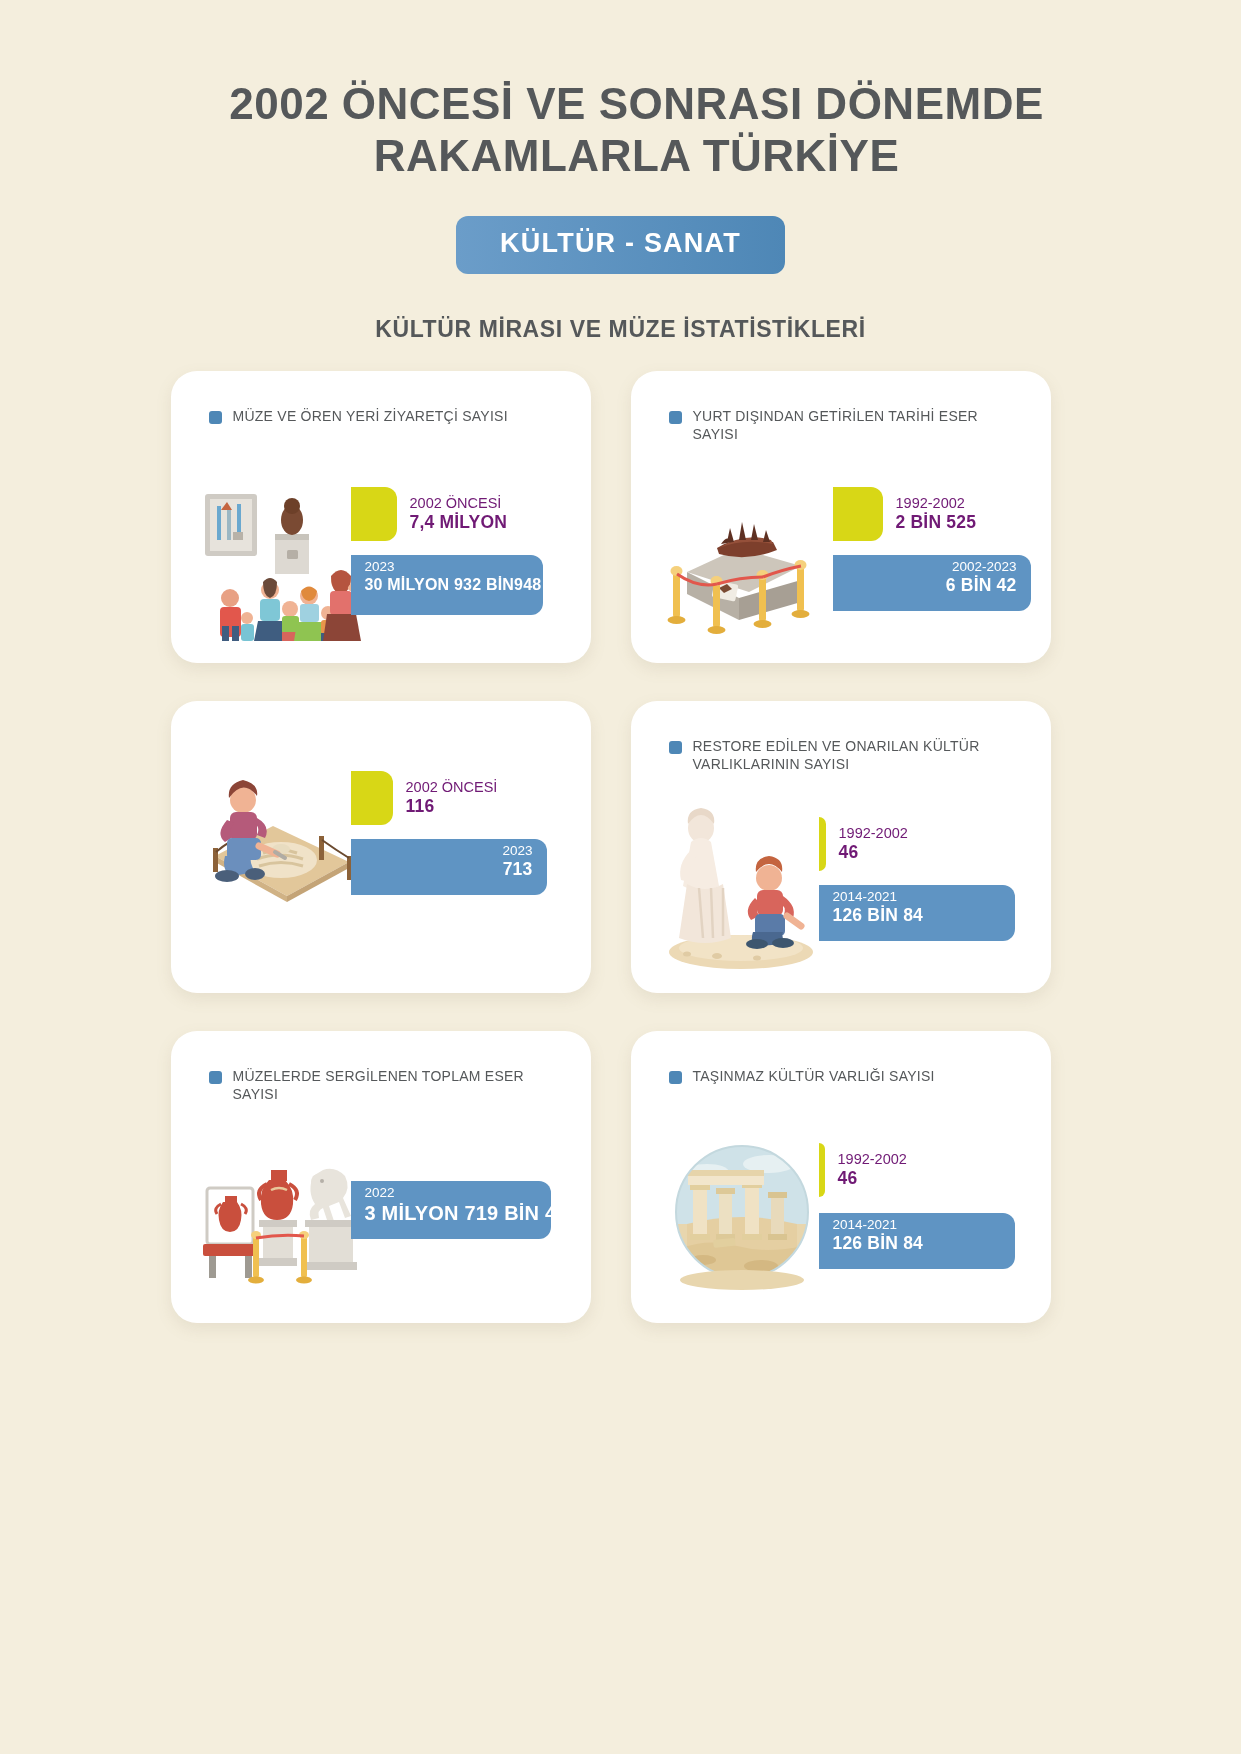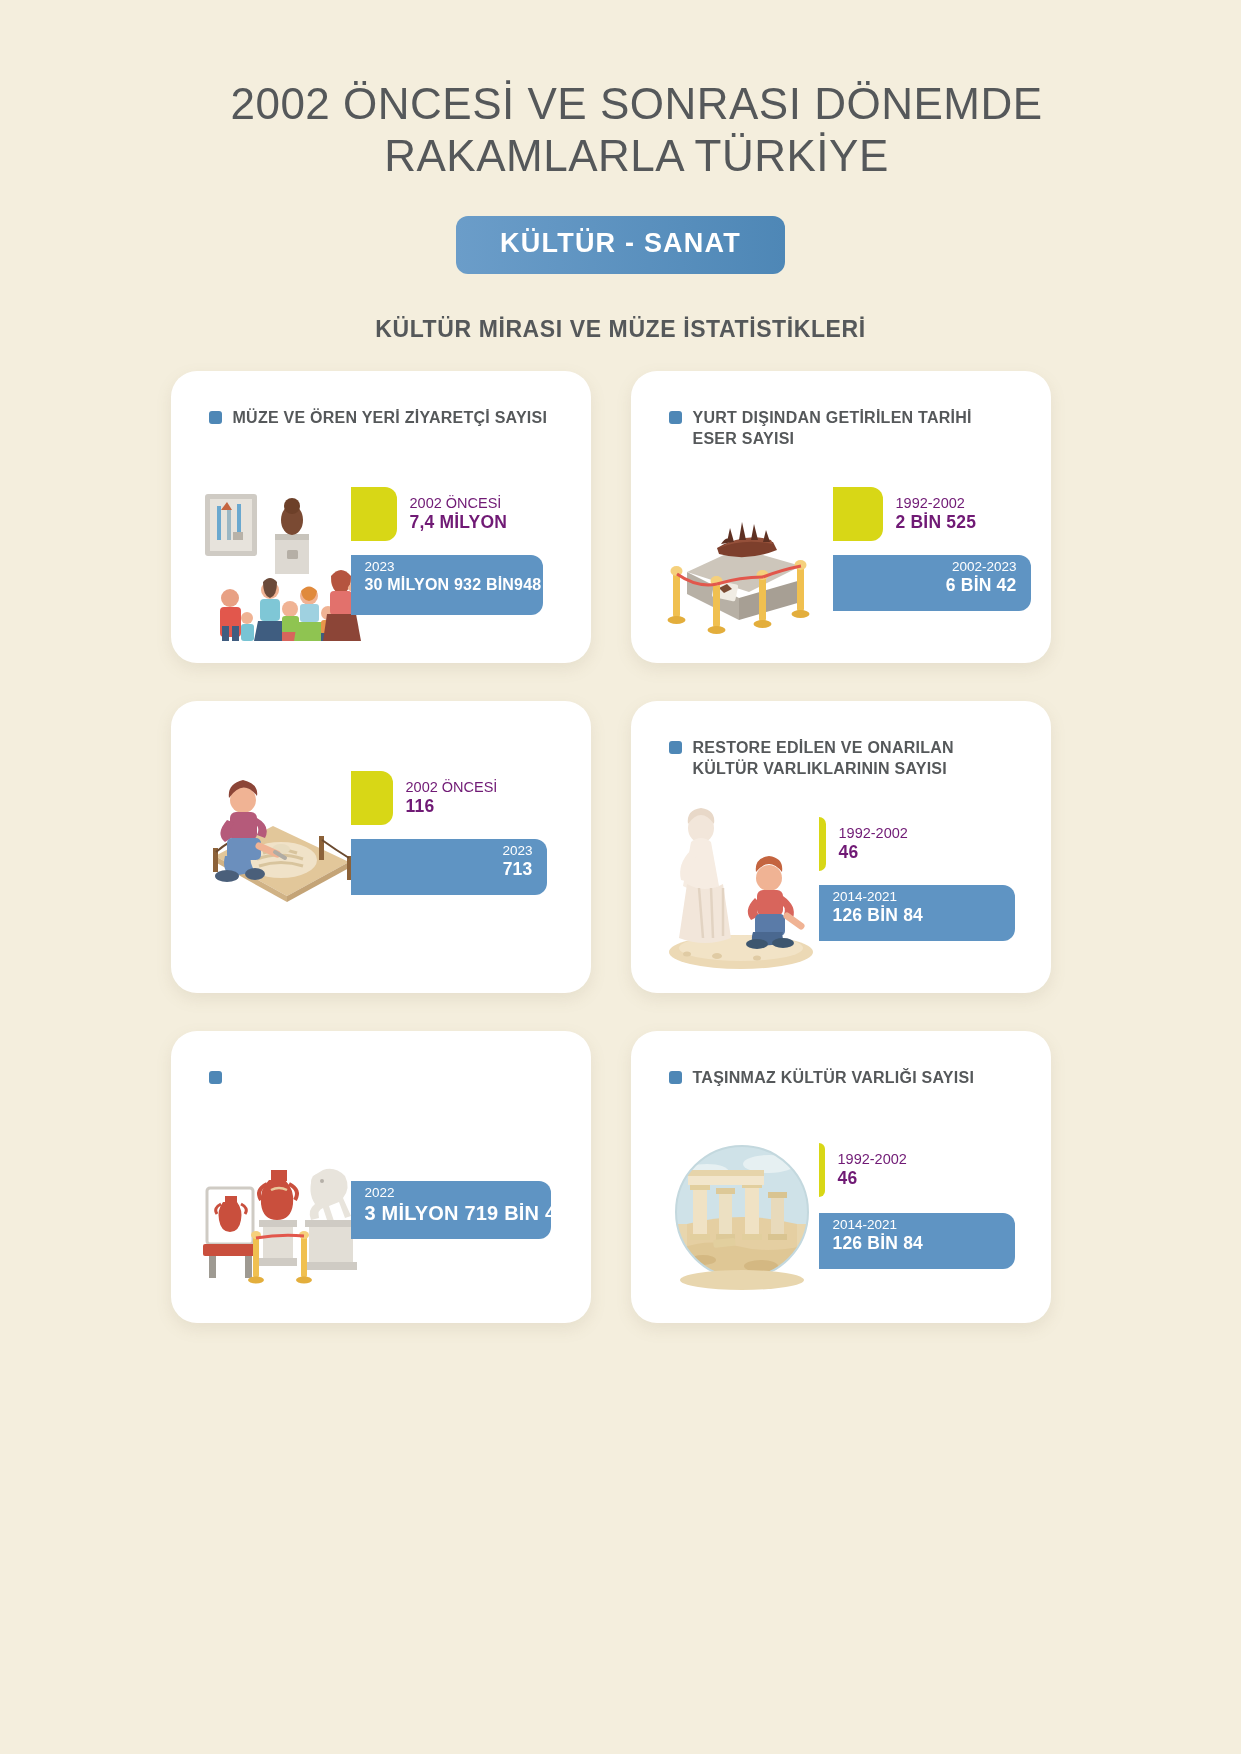--- a/index.html
+++ b/index.html
@@ -17,21 +17,21 @@
     width: 1241px;
     height: 1754px;
     background: #f4eedd;
   }
 
   
   .header { padding-top: 78px; text-align: center; }
 
   .main-title {
     font-size: 44px;
-    font-weight: normal;
+    font-weight: bold;
     color: #55585a;
     letter-spacing: 0.5px;
     line-height: 1.18;
     text-transform: uppercase;
     padding-left: 32px;
   }
   .main-title .line2 { display: block; }
 
   .badge-wrap { margin-top: 34px; display: flex; justify-content: center; }
   .badge {
@@ -75,22 +75,22 @@
     overflow: hidden;
   }
   .card.tall { min-height: 272px; }
   .card.short { min-height: 254px; }
 
   .card-title {
     display: flex;
     align-items: flex-start;
     gap: 11px;
     padding: 0 34px 0 38px;
-    font-size: 16px;
-    font-weight: bold;
+    font-size: 14px;
+    font-weight: normal;
     color: #55585a;
     line-height: 1.32;
     letter-spacing: 0.25px;
     min-height: 46px;
   }
   .bullet {
     flex: 0 0 auto;
     width: 13px; height: 13px;
     border-radius: 3px;
     background: #4e87b6;
@@ -406,20 +406,21 @@
               </div>
             </div>
           </div>
         </div>
       </div>
     </div>
 
     <div class="card short">
       <div class="card-title">
         <span class="bullet"></span>
+        <span>MÜZELERDE SERGİLENEN TOPLAM ESER SAYISI</span>
       </div>
       <div class="card-body">
         <div class="illus">
           <svg viewBox="0 0 170 165">
             <rect x="10" y="52" width="46" height="56" rx="3" fill="none" stroke="#cfcbc4" stroke-width="3"></rect>
             <path d="M26 66 q-6 8 -4 18 q2 12 11 12 q9 0 11 -12 q2 -10 -4 -18z" fill="#c94f3d"></path>
             <rect x="28" y="60" width="12" height="7" fill="#c94f3d"></rect>
             <path d="M24 68 q-8 4 -4 10" stroke="#c94f3d" stroke-width="3" fill="none"></path>
             <path d="M44 68 q8 4 4 10" stroke="#c94f3d" stroke-width="3" fill="none"></path>
             <rect x="6" y="108" width="54" height="12" rx="2" fill="#c94f3d"></rect>

